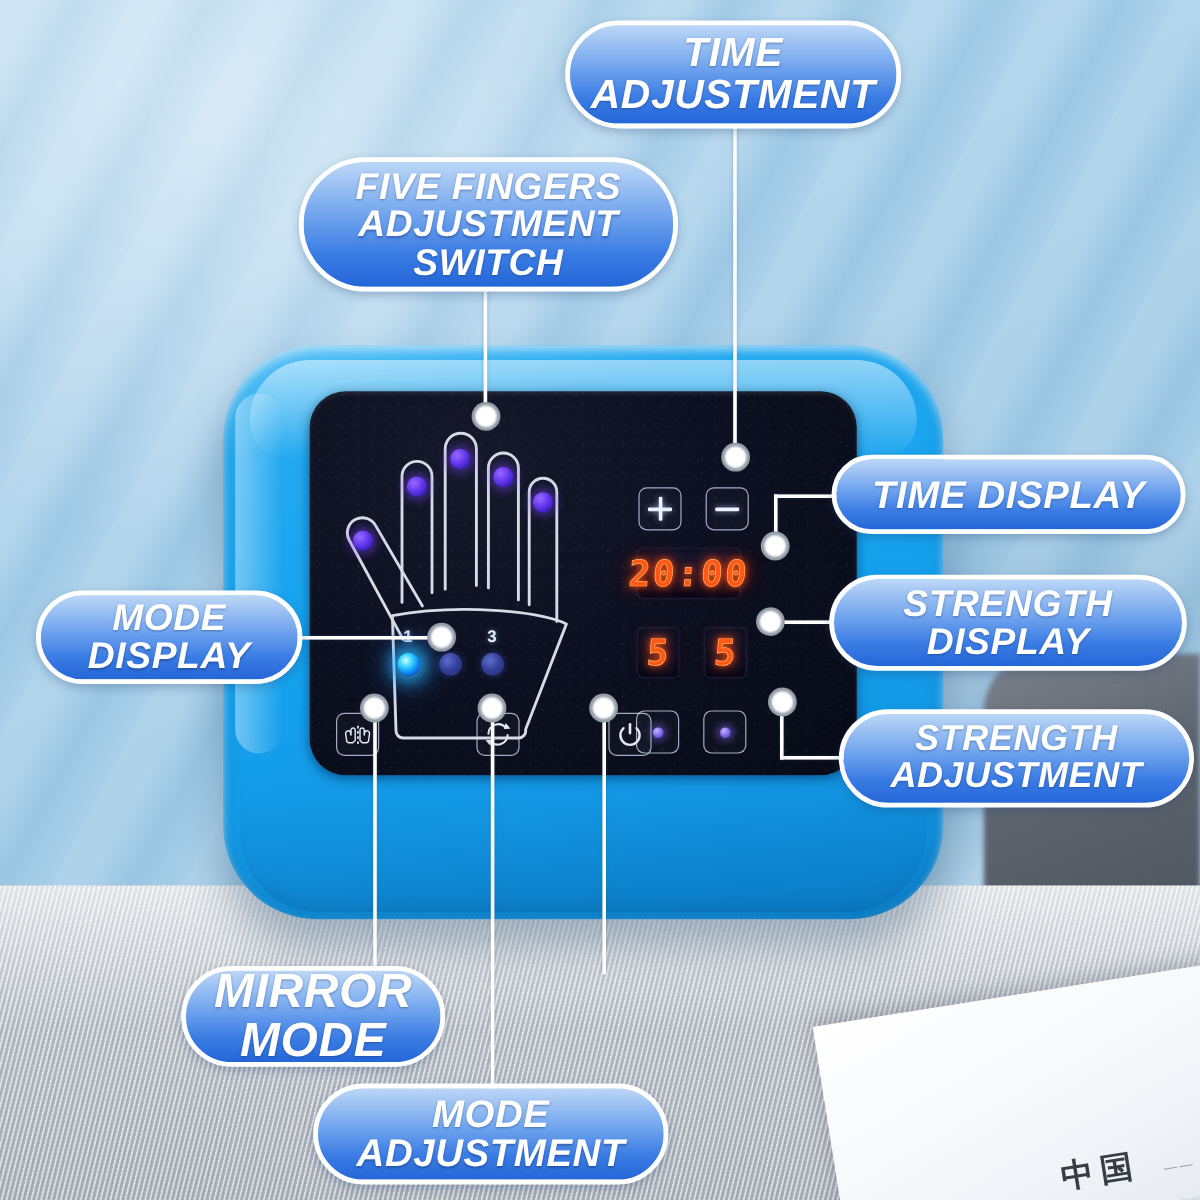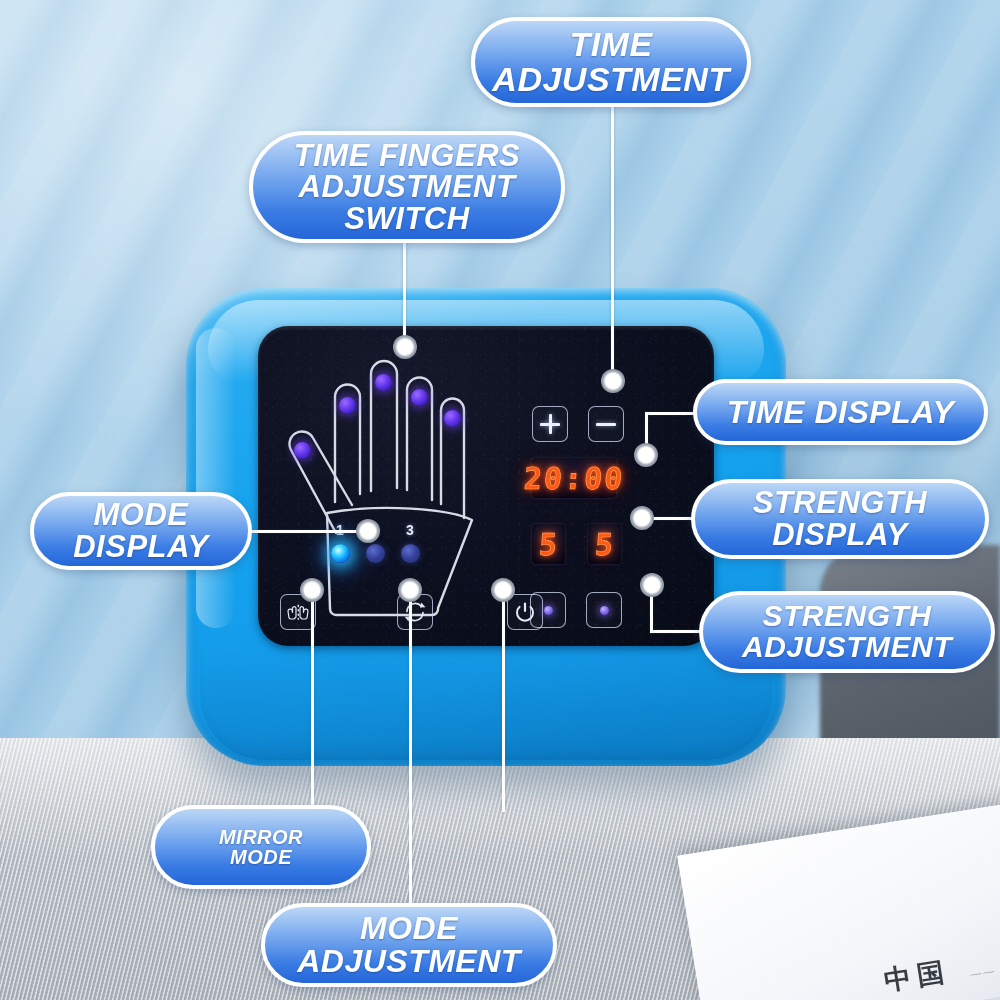--- a/index.html
+++ b/index.html
@@ -399,21 +399,21 @@
 
   <div class="badge" style="left:471px; top:17px; width:280px; height:90px; font-size:34px;">
     <div>
       <span>TIME</span>
       <span>ADJUSTMENT</span>
     </div>
   </div>
 
   <div class="badge" style="left:249px; top:131px; width:316px; height:112px; font-size:31px;">
     <div>
-      <span>TIME FINGERS</span>
+      <span>FIVE FINGERS</span>
       <span>ADJUSTMENT</span>
       <span>SWITCH</span>
     </div>
   </div>
 
   <div class="badge" style="left:693px; top:379px; width:295px; height:66px; font-size:32px;">
     <div>
       <span>TIME DISPLAY</span>
     </div>
   </div>
@@ -432,21 +432,21 @@
     </div>
   </div>
 
   <div class="badge" style="left:30px; top:492px; width:222px; height:78px; font-size:31px;">
     <div>
       <span>MODE</span>
       <span>DISPLAY</span>
     </div>
   </div>
 
-  <div class="badge" style="left:151px; top:805px; width:220px; height:84px; font-size:20px;">
+  <div class="badge" style="left:151px; top:805px; width:220px; height:84px; font-size:40px;">
     <div>
       <span>MIRROR</span>
       <span>MODE</span>
     </div>
   </div>
 
   <div class="badge" style="left:261px; top:903px; width:296px; height:84px; font-size:32px;">
     <div>
       <span>MODE</span>
       <span>ADJUSTMENT</span>

